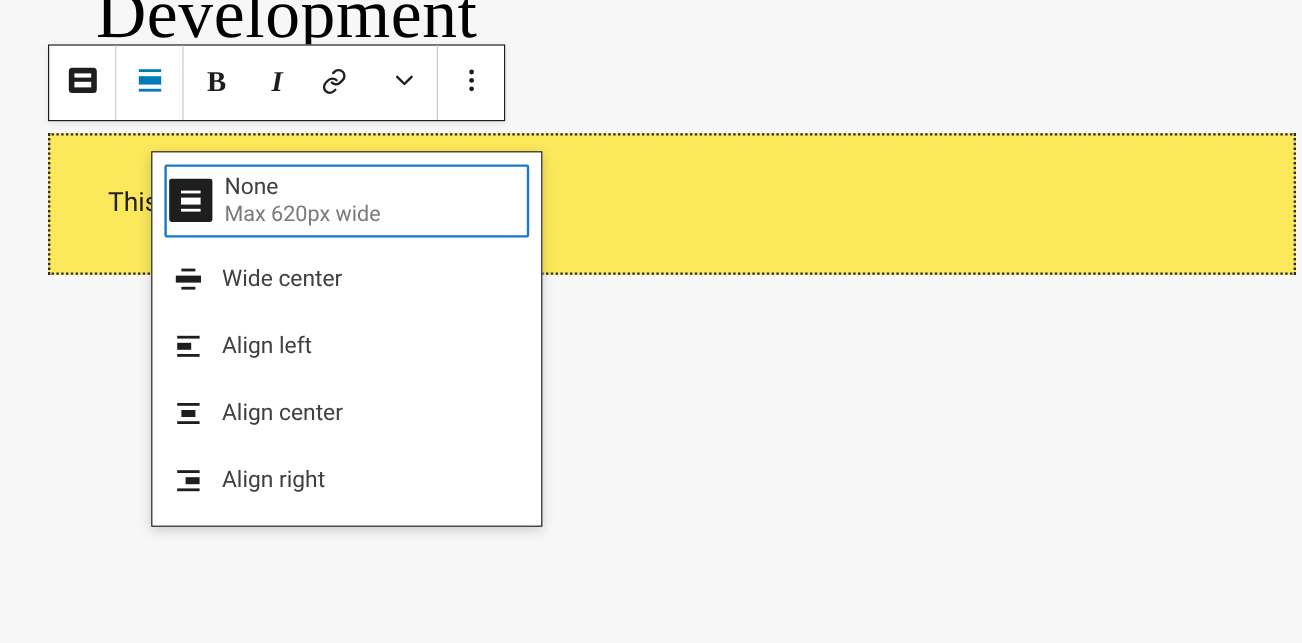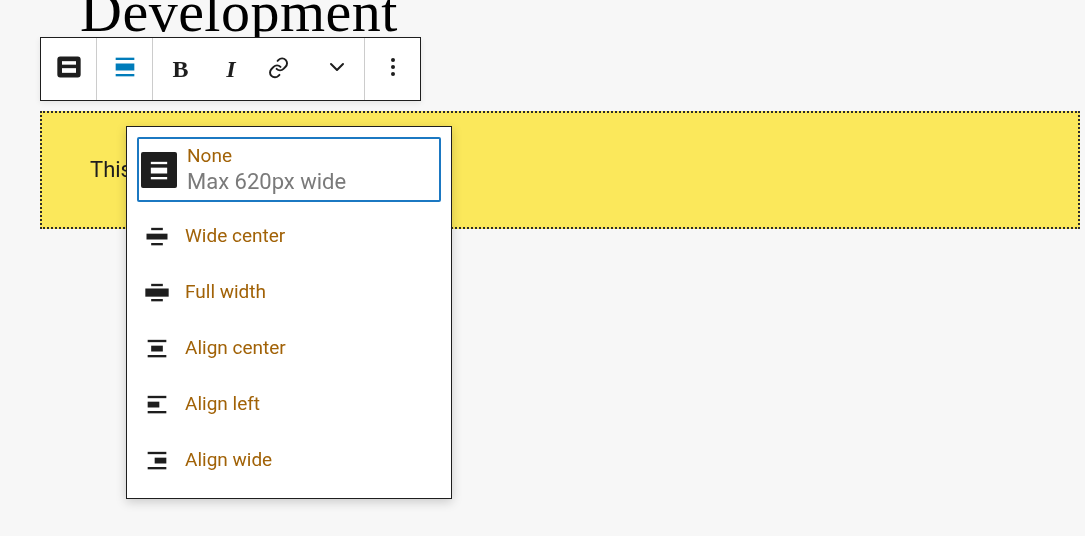--- a/index.html
+++ b/index.html
@@ -96,22 +96,22 @@
     flex: 0 0 36px;
     display:flex;
     align-items:center;
     justify-content:center;
   }
   .menu-icon.selected-box {
     background:#1e1e1e;
     border-radius:2px;
   }
   .menu-text { display:flex; flex-direction:column; line-height:1.15; }
-  .menu-label { font-size: 19px; color:#a16207; }
-  .menu-desc  { font-size: 22px; color:#7a7a7a; margin-top:2px; }
+  .menu-label { font-size: 19px; color:#404040; }
+  .menu-desc  { font-size: 18px; color:#7a7a7a; margin-top:2px; }
 </style>
 </head>
 <body>
 
 <div class="title">Development</div>
 
 <div class="toolbar">
   <div class="toolbar-group">
     <div class="toolbar-btn">
       <span>
@@ -195,65 +195,53 @@
         <rect x="7" y="5" width="10" height="2" fill="#1e1e1e"></rect>
         <rect x="3" y="10" width="18" height="5" fill="#1e1e1e"></rect>
         <rect x="7" y="18" width="10" height="2" fill="#1e1e1e"></rect>
       </svg>
     </span>
     <span class="menu-text">
       <span class="menu-label">Wide center</span>
     </span>
   </div>
 
-  <div class="menu-item">
-    <span class="menu-icon">
-      <svg width="28" height="28" viewBox="0 0 24 24">
-        <rect x="7" y="5" width="10" height="2" fill="#1e1e1e"></rect>
-        <rect x="2" y="9" width="20" height="7" fill="#1e1e1e"></rect>
-        <rect x="7" y="18" width="10" height="2" fill="#1e1e1e"></rect>
-      </svg>
-    </span>
-    <span class="menu-text">
-      <span class="menu-label">Full width</span>
+
+  <div class="menu-item">
+    <span class="menu-icon">
+      <svg width="28" height="28" viewBox="0 0 24 24">
+        <rect x="4" y="5" width="16" height="2" fill="#1e1e1e"></rect>
+        <rect x="4" y="10" width="10" height="5" fill="#1e1e1e"></rect>
+        <rect x="4" y="18" width="16" height="2" fill="#1e1e1e"></rect>
+      </svg>
+    </span>
+    <span class="menu-text">
+      <span class="menu-label">Align left</span>
     </span>
   </div>
 
   <div class="menu-item">
     <span class="menu-icon">
       <svg width="28" height="28" viewBox="0 0 24 24">
         <rect x="4" y="5" width="16" height="2" fill="#1e1e1e"></rect>
         <rect x="7" y="10" width="10" height="5" fill="#1e1e1e"></rect>
         <rect x="4" y="18" width="16" height="2" fill="#1e1e1e"></rect>
       </svg>
     </span>
     <span class="menu-text">
       <span class="menu-label">Align center</span>
     </span>
   </div>
 
   <div class="menu-item">
     <span class="menu-icon">
       <svg width="28" height="28" viewBox="0 0 24 24">
         <rect x="4" y="5" width="16" height="2" fill="#1e1e1e"></rect>
-        <rect x="4" y="10" width="10" height="5" fill="#1e1e1e"></rect>
-        <rect x="4" y="18" width="16" height="2" fill="#1e1e1e"></rect>
-      </svg>
-    </span>
-    <span class="menu-text">
-      <span class="menu-label">Align left</span>
-    </span>
-  </div>
-
-  <div class="menu-item">
-    <span class="menu-icon">
-      <svg width="28" height="28" viewBox="0 0 24 24">
-        <rect x="4" y="5" width="16" height="2" fill="#1e1e1e"></rect>
         <rect x="10" y="10" width="10" height="5" fill="#1e1e1e"></rect>
         <rect x="4" y="18" width="16" height="2" fill="#1e1e1e"></rect>
       </svg>
     </span>
     <span class="menu-text">
-      <span class="menu-label">Align wide</span>
+      <span class="menu-label">Align right</span>
     </span>
   </div>
 
 </div>
 
 </body></html>

